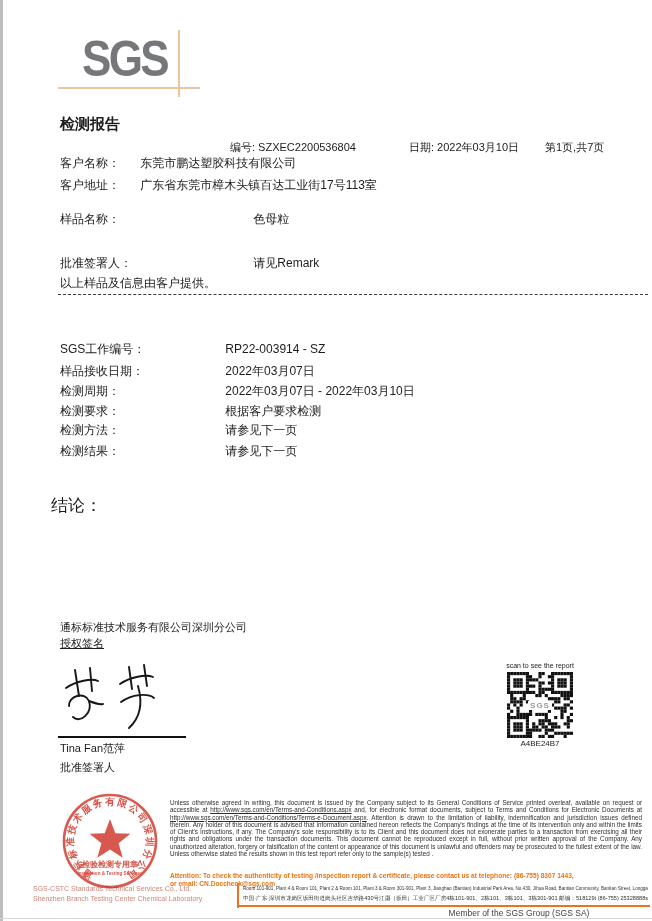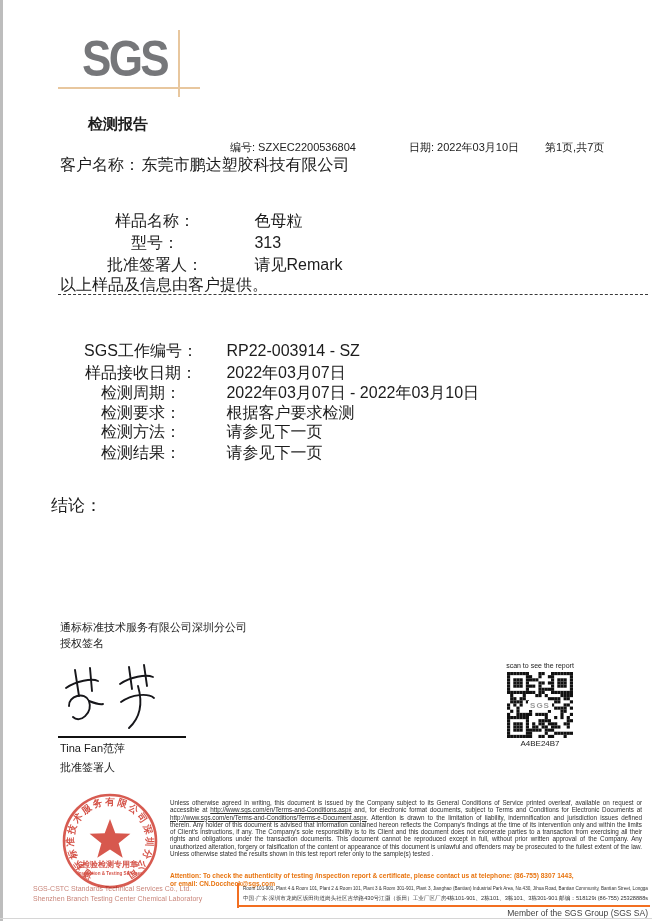--- a/index.html
+++ b/index.html
@@ -8,38 +8,38 @@
   .edge-left{position:absolute;left:0;top:0;width:3px;height:921px;background:#bdbdbd;}
   .edge-bottom{position:absolute;left:0;top:918px;width:652px;height:1px;background:#d6d6d6;}
 
   
   .logo-text{position:absolute;left:82px;top:30px;font-size:50px;font-weight:bold;
              color:#76777a;letter-spacing:-3px;transform:scaleX(.88);transform-origin:left top;}
   .logo-hline{position:absolute;left:58px;top:87px;width:142px;height:2px;background:#e8c79e;}
   .logo-vline{position:absolute;left:178px;top:30px;width:2px;height:67px;background:#e8c79e;}
 
   
-  .title{position:absolute;left:60px;top:115px;font-size:15px;font-weight:bold;margin-left:28px;}
+  .title{position:absolute;left:60px;top:115px;font-size:15px;font-weight:bold;}
   .meta{position:absolute;top:119px;font-size:11px;margin-top:21px;}
   .m-no{left:230px;} .m-date{left:409px;} .m-page{left:545px;}
 
   
-  .row{position:absolute;left:60px;font-size:16px;white-space:nowrap;text-align:center;}
+  .row{position:absolute;left:60px;font-size:12px;white-space:nowrap;}
   .lab{display:inline-block;}
   .client-lab{width:77px;}
   .sample-lab{width:190px;}
   .job-lab{width:162px;margin-top:12px;}
   .dashsep{position:absolute;left:58px;top:294px;width:590px;border-top:1px dashed #3a3a3a;}
 
   .concl-lab{position:absolute;left:51px;top:450px;font-size:17px;margin-top:44px;}
   .concl-val{position:absolute;left:222px;top:450px;width:424px;font-size:11px;line-height:17.5px;text-align:justify;}
 
   
   .sig-company{position:absolute;left:60px;top:620px;font-size:11px;}
-  .sig-label{position:absolute;left:60px;top:636px;font-size:11px;}
+  .sig-label{position:absolute;left:60px;top:636px;font-size:11px;text-decoration:underline;}
   .sig-svg{position:absolute;left:58px;top:658px;}
   .sig-line{position:absolute;left:58px;top:736px;width:128px;height:2px;background:#111;}
   .sig-name{position:absolute;left:60px;top:741px;font-size:11px;}
   .sig-role{position:absolute;left:60px;top:760px;font-size:11px;}
 
   
   .qr-caption{position:absolute;left:495px;top:662px;width:90px;text-align:center;font-size:7px;color:#222;}
   .qr-box{position:absolute;left:507px;top:672px;width:66px;height:66px;}
   .qr-center{position:absolute;left:507px;top:672px;width:66px;height:66px;display:flex;align-items:center;justify-content:center;pointer-events:none;}
   .qr-center span{background:#fff;padding:0 2px;font-size:8px;font-weight:bold;color:#9a9a9a;letter-spacing:1px;}
@@ -52,21 +52,21 @@
   .attention{position:absolute;left:170px;top:872px;width:478px;font-size:6.6px;line-height:8px;
              font-weight:bold;color:#e87511;}
   .foot-co{position:absolute;left:33px;font-size:7px;color:#c9857a;white-space:nowrap;}
   .foot-co1{top:885px;} .foot-co2{top:895px;}
   .foot-divider{position:absolute;left:237px;top:883px;width:2px;height:25px;background:#f26f21;}
   .addr-en{position:absolute;left:243px;top:886px;width:405px;font-size:4.6px;color:#333;
            white-space:nowrap;overflow:hidden;display:flex;justify-content:space-between;}
   .addr-cn{position:absolute;left:243px;top:895px;width:405px;font-size:5.6px;color:#333;
            white-space:nowrap;overflow:hidden;display:flex;justify-content:space-between;}
   .foot-rule{position:absolute;left:237px;top:905px;width:413px;height:2px;background:#f26f21;}
-  .member{position:absolute;left:390px;top:908px;width:258px;text-align:right;font-size:8.5px;color:#3f3f3f;}
+  .member{position:absolute;left:390px;top:908px;width:258px;text-align:center;font-size:8.5px;color:#3f3f3f;}
 
   
   .stamp{position:absolute;left:60px;top:791px;width:100px;height:100px;mix-blend-mode:multiply;opacity:.92;}
 </style>
 </head>
 <body>
 
 <div class="page">
   <div class="edge-left"></div>
   <div class="edge-bottom"></div>
@@ -77,28 +77,28 @@
 
   <div class="title">检测报告</div>
   <div class="meta m-no">编号: SZXEC2200536804</div>
   <div class="meta m-date">日期: 2022年03月10日</div>
   <div class="meta m-page">第1页,共7页</div>
 
   <div class="row" style="top:155px">
     <span class="lab client-lab">客户名称：</span>
     <span>东莞市鹏达塑胶科技有限公司</span>
   </div>
+  <div class="row" style="top:177px">
+    <span class="lab client-lab">客户地址：</span>
+    <span>广东省东莞市樟木头镇百达工业街17号113室</span>
+  </div>
 
   <div class="row" style="top:211px">
     <span class="lab sample-lab">样品名称：</span>
     <span>色母粒</span>
-  </div>
-  <div class="row" style="top:233px">
-    <span class="lab sample-lab">型号：</span>
-    <span>313</span>
   </div>
   <div class="row" style="top:255px">
     <span class="lab sample-lab">批准签署人：</span>
     <span>请见Remark</span>
   </div>
   <div class="row" style="top:275px">以上样品及信息由客户提供。</div>
 
   <div class="dashsep"></div>
 
   <div class="row" style="top:329px">

